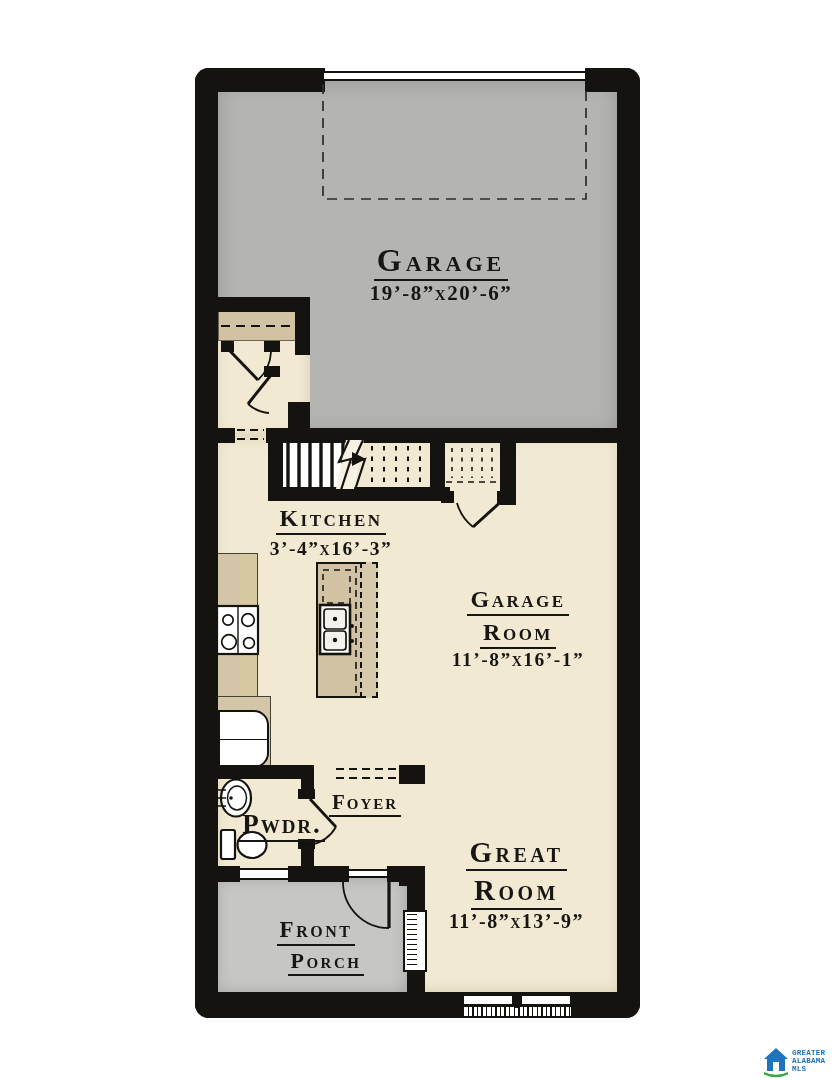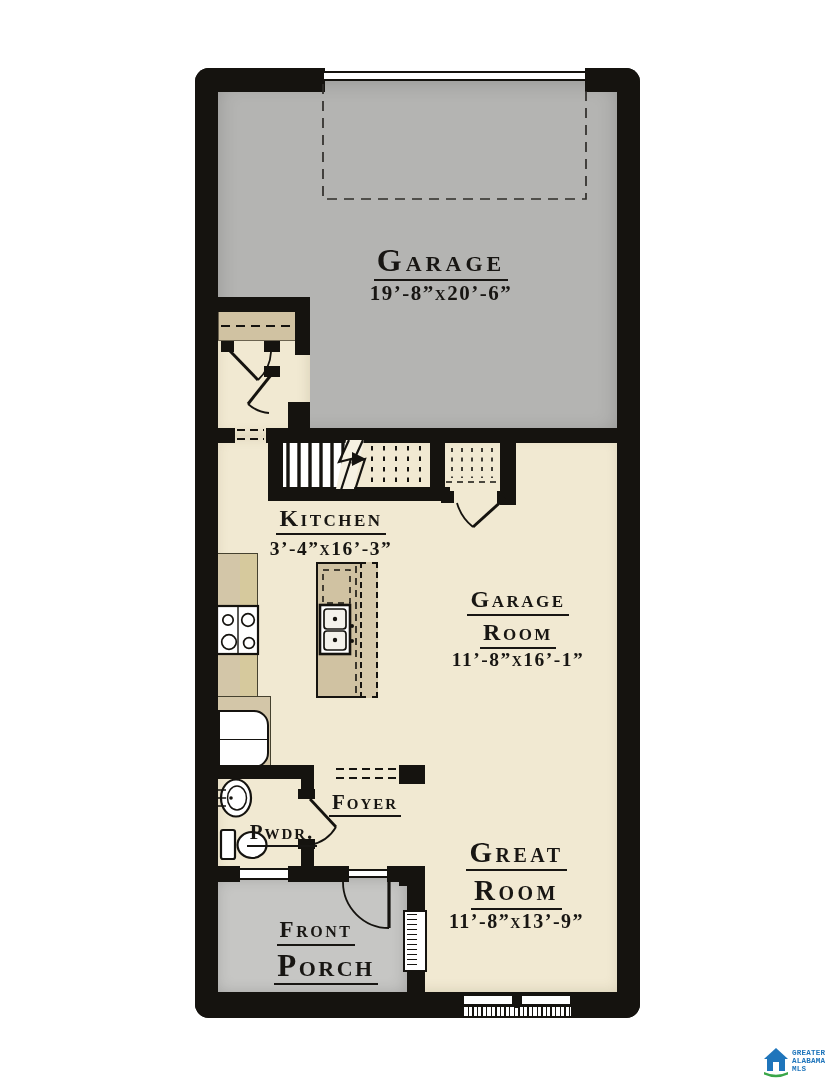--- a/index.html
+++ b/index.html
@@ -243,32 +243,32 @@
       <span class="lab" style="font-size:24px;letter-spacing:2.5px;">Garage</span>
       <span class="lab" style="font-size:24px;letter-spacing:2.5px;margin-top:4px;">Room</span>
       <span class="dims" style="font-size:19.5px;">11’-8”x16’-1”</span>
     </div>
 
     <div class="room-label" style="left:290px;top:791px;width:150px;">
       <span class="lab" style="font-size:21px;letter-spacing:2px;">Foyer</span>
     </div>
 
     <div class="room-label" style="left:212px;top:810px;width:140px;">
-      <span class="lab" style="font-size:21px;letter-spacing:2px;margin-top:11px;">Pwdr.</span>
+      <span class="lab" style="font-size:27px;letter-spacing:2px;">Pwdr.</span>
     </div>
 
     <div class="room-label" style="left:409px;top:837px;width:215px;">
       <span class="lab" style="font-size:29px;letter-spacing:3.5px;">Great</span>
       <span class="lab" style="font-size:29px;letter-spacing:3.5px;margin-top:4px;">Room</span>
       <span class="dims" style="font-size:20px;">11’-8”x13’-9”</span>
     </div>
 
     <div class="room-label" style="left:231px;top:918px;width:170px;">
       <span class="lab" style="font-size:23px;letter-spacing:2.5px;">Front</span>
-      <span class="lab" style="font-size:31px;letter-spacing:2.5px;margin-top:3px;margin-left:20px;">Porch</span>
+      <span class="lab" style="font-size:22px;letter-spacing:2.5px;margin-top:3px;margin-left:20px;">Porch</span>
     </div>
   </div>
 
   <div class="logo">
     <svg width="26" height="32" viewBox="0 0 26 32">
       <polygon points="13,2 25,13 1,13" fill="var(--logo-blue,#1f75bb)"></polygon>
       <rect x="4" y="11" width="18" height="14" fill="var(--logo-blue,#1f75bb)"></rect>
       <rect x="10" y="16" width="6" height="9" fill="#ffffff"></rect>
       <path d="M1,26 Q13,31.5 25,26 L25,28.6 Q13,34 1,28.6 Z" fill="var(--logo-green,#3aa648)"></path>
     </svg>

